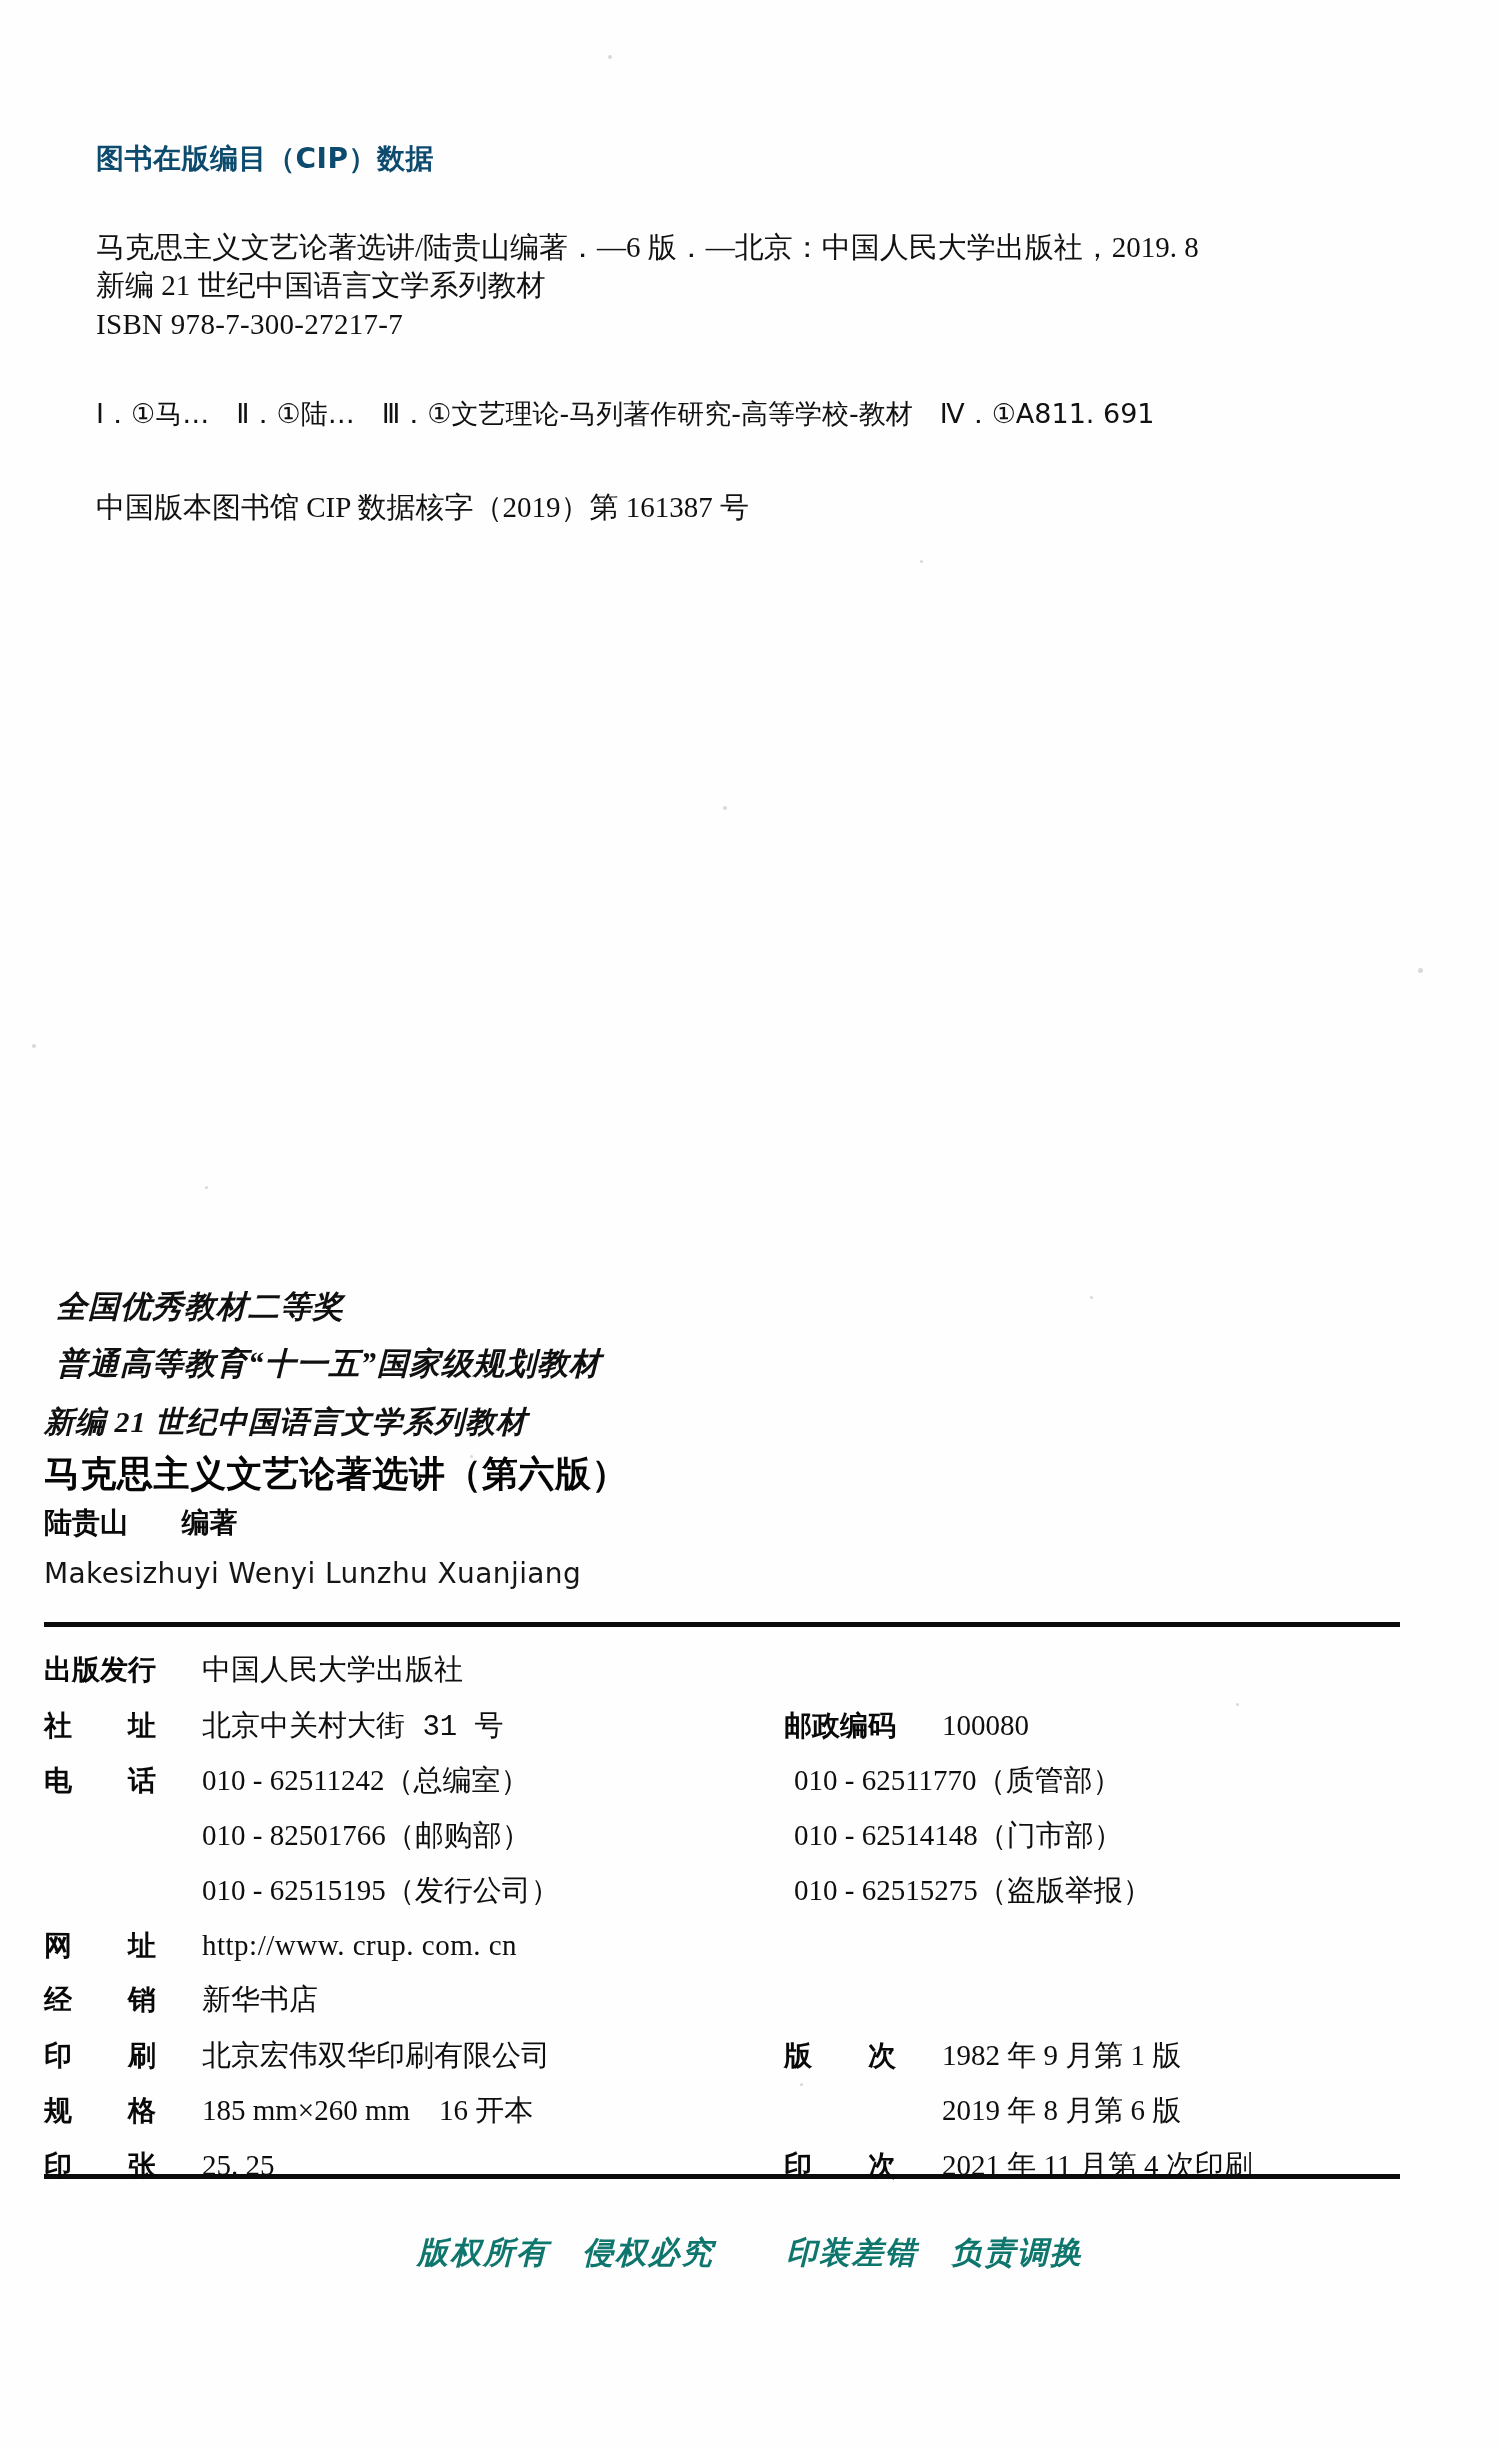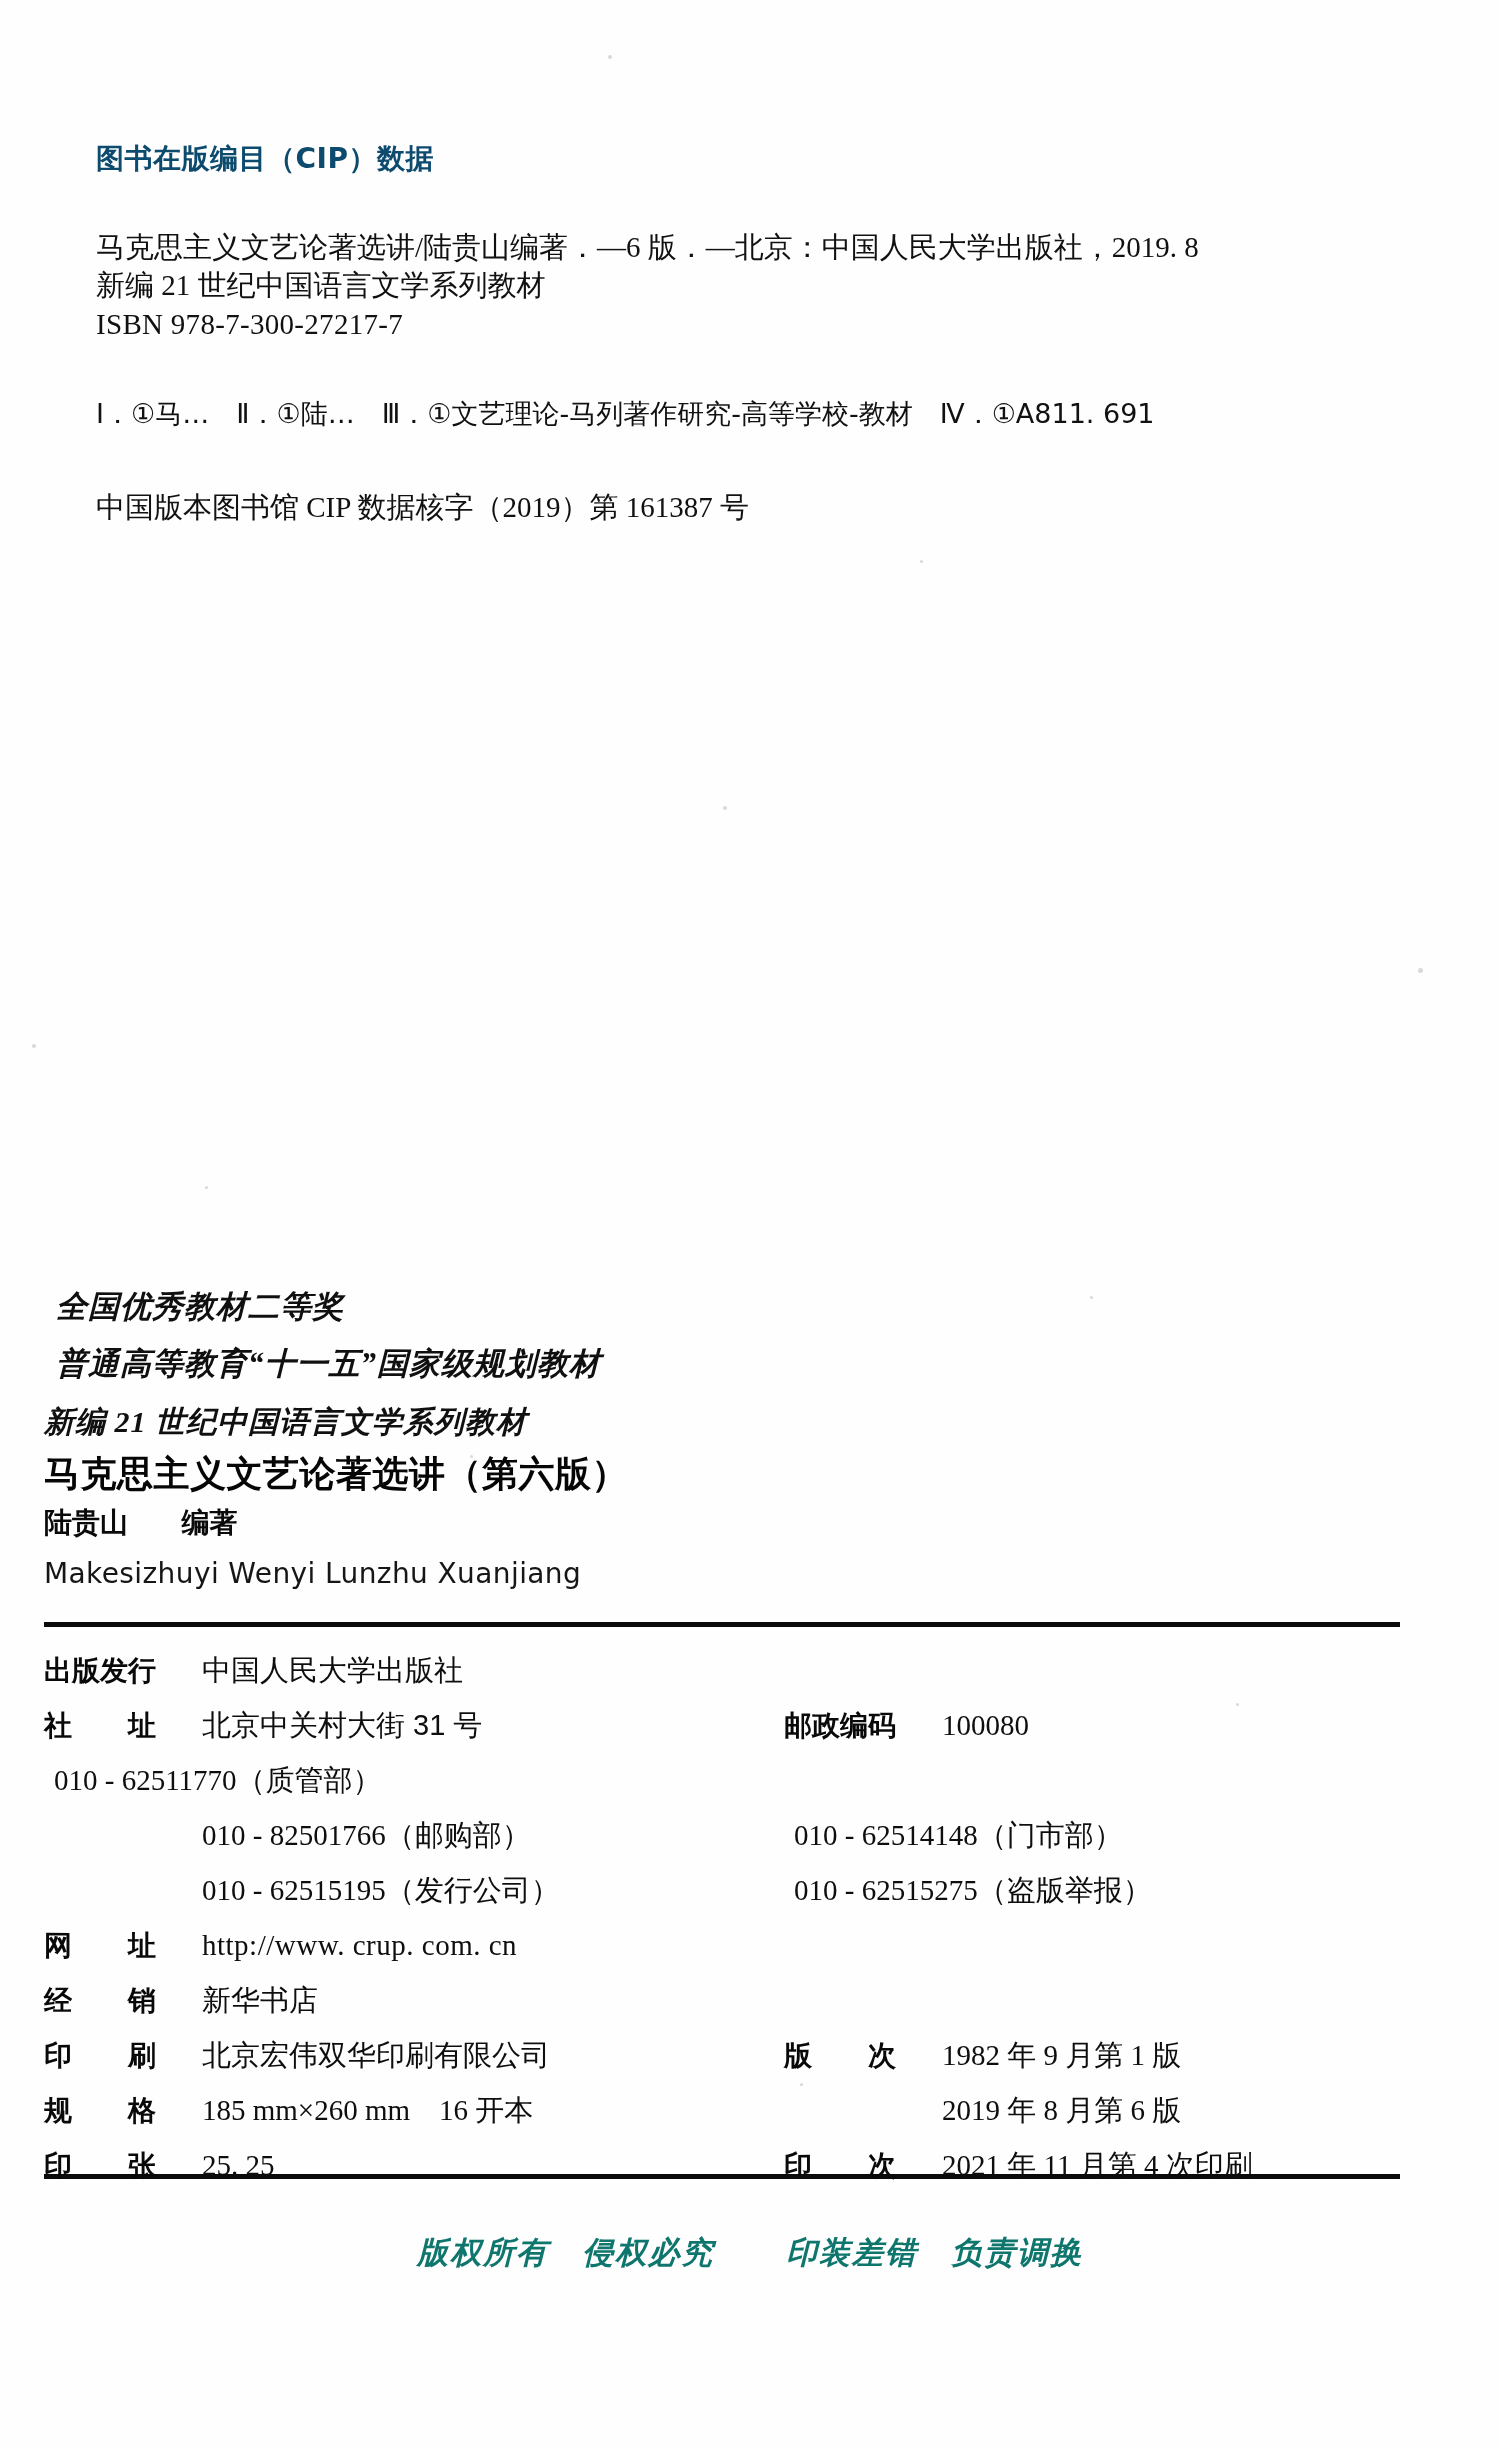--- a/index.html
+++ b/index.html
@@ -170,21 +170,21 @@
     justify-content: space-between;
   }
   .lbl.w4 { width: 148px; }
   .val {
     font-family: "Liberation Serif", "DejaVu Serif", serif;
     font-size: 29px;
     color: #0e0e0e;
     white-space: nowrap;
   }
   .val.cjk {
-    font-family: Liberation Sans, sans-serif;
+    font-family: Liberation Mono, monospace;
     font-size: 29px;
   }
   .imp-left .val, .imp-right .val { padding-left: 10px; }
   .indent-val { padding-left: 158px !important; }
   .url-val {
     font-family: "Liberation Serif", "DejaVu Serif", serif;
     letter-spacing: .5px;
   }
 
   
@@ -266,20 +266,24 @@
         <span class="lbl w2">社　　址</span>
         <span class="val cjk">北京中关村大街 31 号</span>
       </div>
       <div class="imp-right">
         <span class="lbl w4">邮政编码</span>
         <span class="val">100080</span>
       </div>
     </div>
 
     <div class="imp-row">
+      <div class="imp-left">
+        <span class="lbl w2">电　　话</span>
+        <span class="val">010 - 62511242（总编室）</span>
+      </div>
       <div class="imp-right">
         <span class="val">010 - 62511770（质管部）</span>
       </div>
     </div>
 
     <div class="imp-row">
       <div class="imp-left">
         <span class="val indent-val">010 - 82501766（邮购部）</span>
       </div>
       <div class="imp-right">

